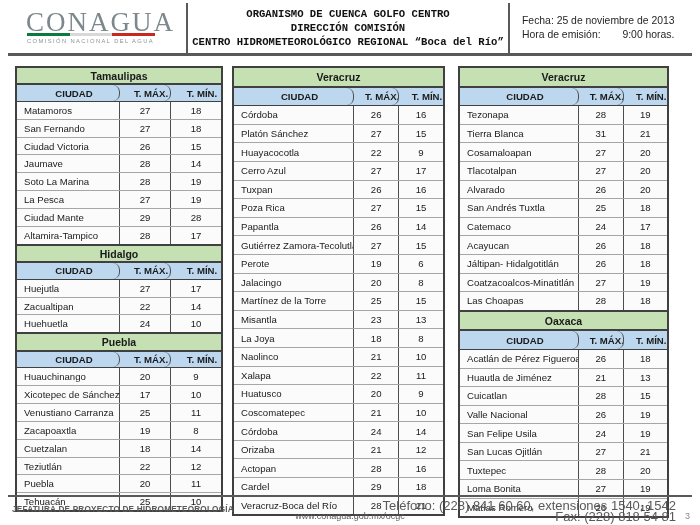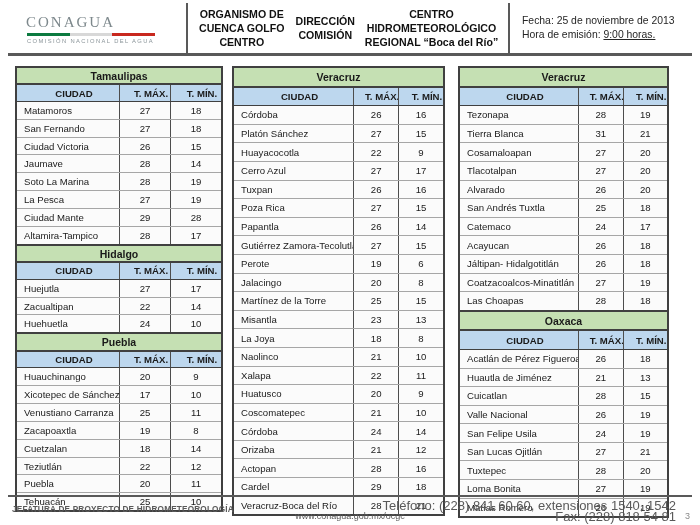--- a/index.html
+++ b/index.html
@@ -7,54 +7,54 @@
     position:relative;width:700px;height:525px;background:#ffffff;
     font-family:"Liberation Sans", sans-serif;color:#1a1a1a;overflow:hidden;
     margin:0 auto;
   }
   
   .header{
     position:absolute;top:3px;left:8px;right:8px;height:50px;
     display:flex;border-bottom:3px solid #595959;
   }
   .logo-box{width:178px;display:flex;flex-direction:column;justify-content:center;padding-left:18px;box-sizing:border-box;}
-  .logo-word{font-family:"Liberation Serif", serif;font-size:15px;letter-spacing:2px;color:#7d888c;line-height:20px;}
+  .logo-word{font-family:"Liberation Serif", serif;font-size:27px;letter-spacing:2px;color:#7d888c;line-height:20px;}
   .flag-bar{display:flex;width:128px;height:3px;margin:1px 0 2px 1px;}
   .flag-bar span{flex:1;}
   .flag-green{background:#0c7a40;}
   .flag-white{background:#d8d8d8;}
   .flag-red{background:#c8281e;}
   .logo-sub{font-size:5.8px;letter-spacing:1.4px;color:#8a9499;padding-left:1px;}
   .title-box{
     flex:1;border-left:2px solid #595959;border-right:2px solid #595959;
-    display:flex;flex-direction:row;justify-content:center;align-items:center;
-    font-weight:bold;font-size:10.6px;line-height:14px;text-align:center;color:#111;
+    display:flex;flex-direction:column;justify-content:center;align-items:center;
+    font-weight:bold;font-size:10.6px;line-height:14px;text-align:center;color:#111;font-family:Liberation Mono, monospace;
   }
   .date-box{
     width:182px;display:flex;flex-direction:column;justify-content:center;
     padding-left:12px;box-sizing:border-box;font-size:10.4px;line-height:14px;color:#262626;
   }
-  .time-underline{text-decoration:underline;}
+  .time-underline{margin-left:19px;}
   
   .main{position:absolute;top:66px;left:0;width:700px;}
   .tcol{position:absolute;top:0;}
   .tcol.c0{left:15px;width:208px;}
   .tcol.c1{left:232px;width:213px;}
   .tcol.c2{left:458px;width:211px;}
   .wtable{border:2px solid #404040;background:#fbfbfb;}
   .wtable + .wtable{border-top-width:0;}
   .state-header{
     background:#c5e0b3;font-weight:bold;text-align:center;font-size:10.5px;
     border-bottom:2px solid #404040;display:flex;align-items:center;justify-content:center;
   }
   .grid3{display:grid;}
   .c0 .grid3{grid-template-columns:50.5% 25% 24.5%;}
   .c1 .grid3,.c2 .grid3{grid-template-columns:57.5% 21.5% 21%;}
   .cols-header{background:#bdd7ee;font-weight:bold;border-bottom:1.5px solid #404040;}
-  .cols-header .cell{font-size:9.6px;justify-content:center;padding-left:12px;}
+  .cols-header .cell{font-size:9.6px;justify-content:center;padding-left:12px;border-radius:7px;}
   .cell{
     display:flex;align-items:center;font-size:9.6px;box-sizing:border-box;
     overflow:hidden;white-space:nowrap;
   }
   .cell.city{padding-left:7px;justify-content:flex-start;}
   .cell.num{justify-content:center;}
   .cell.b1,.cell.b2{border-right:1.2px solid #4d4d4d;}
   .cell.b3{border-right:none;}
   .trow{border-bottom:1px solid #a6a6a6;}
   .trow:last-child{border-bottom:none;}

